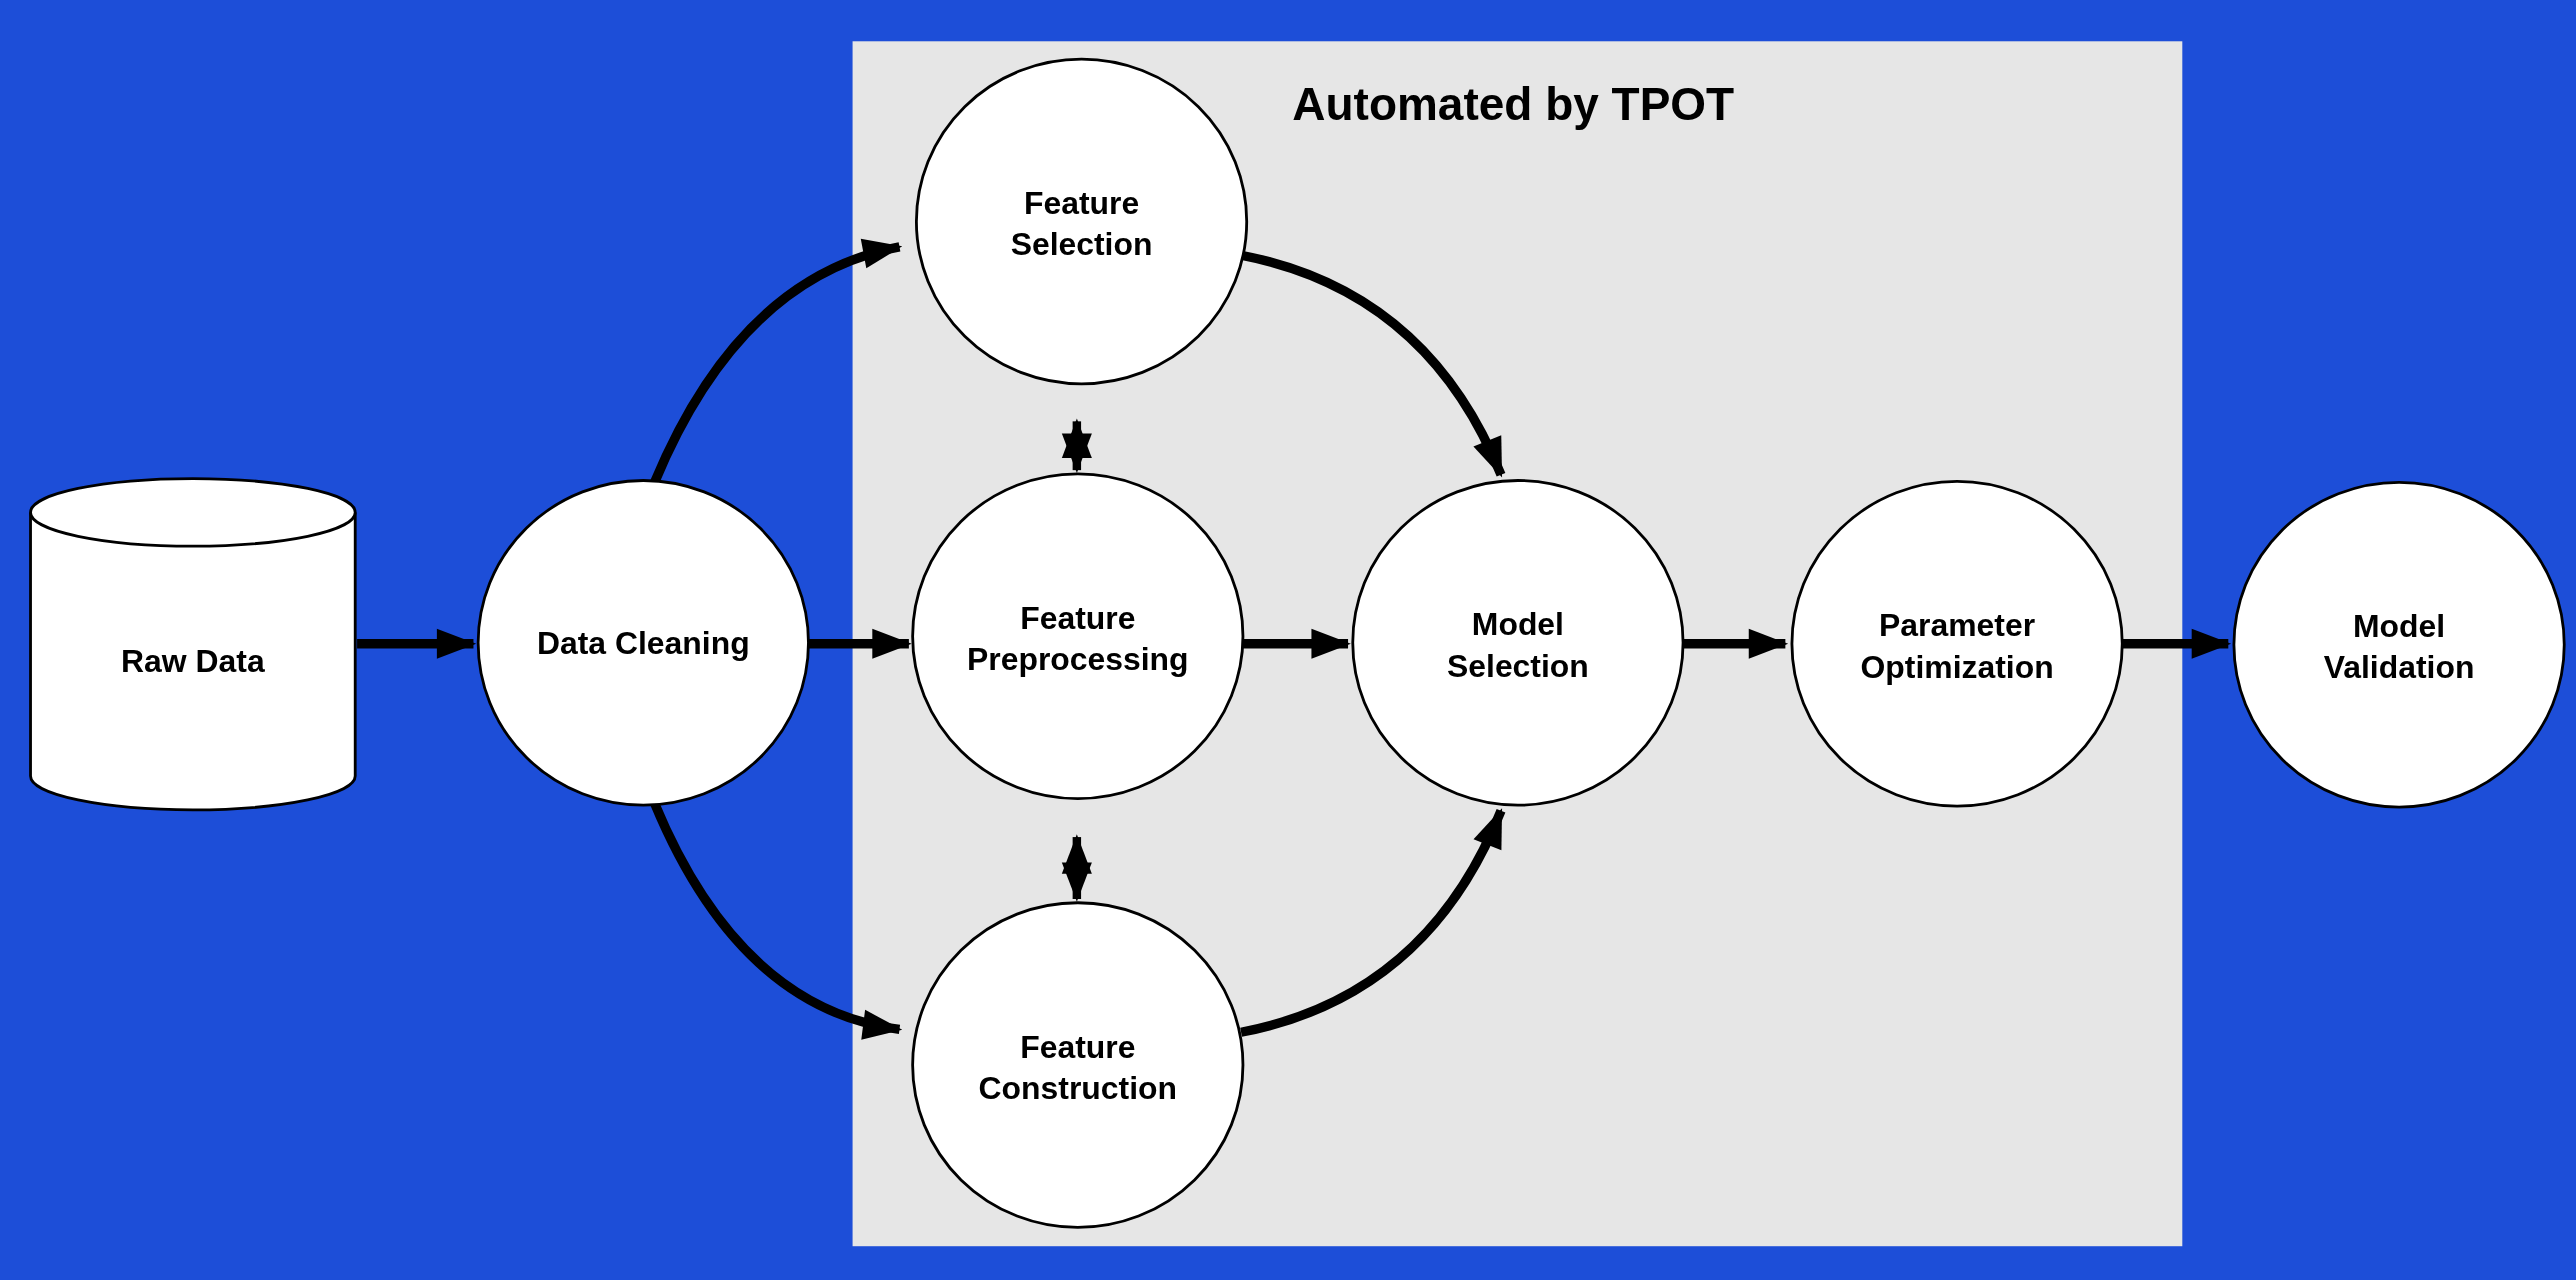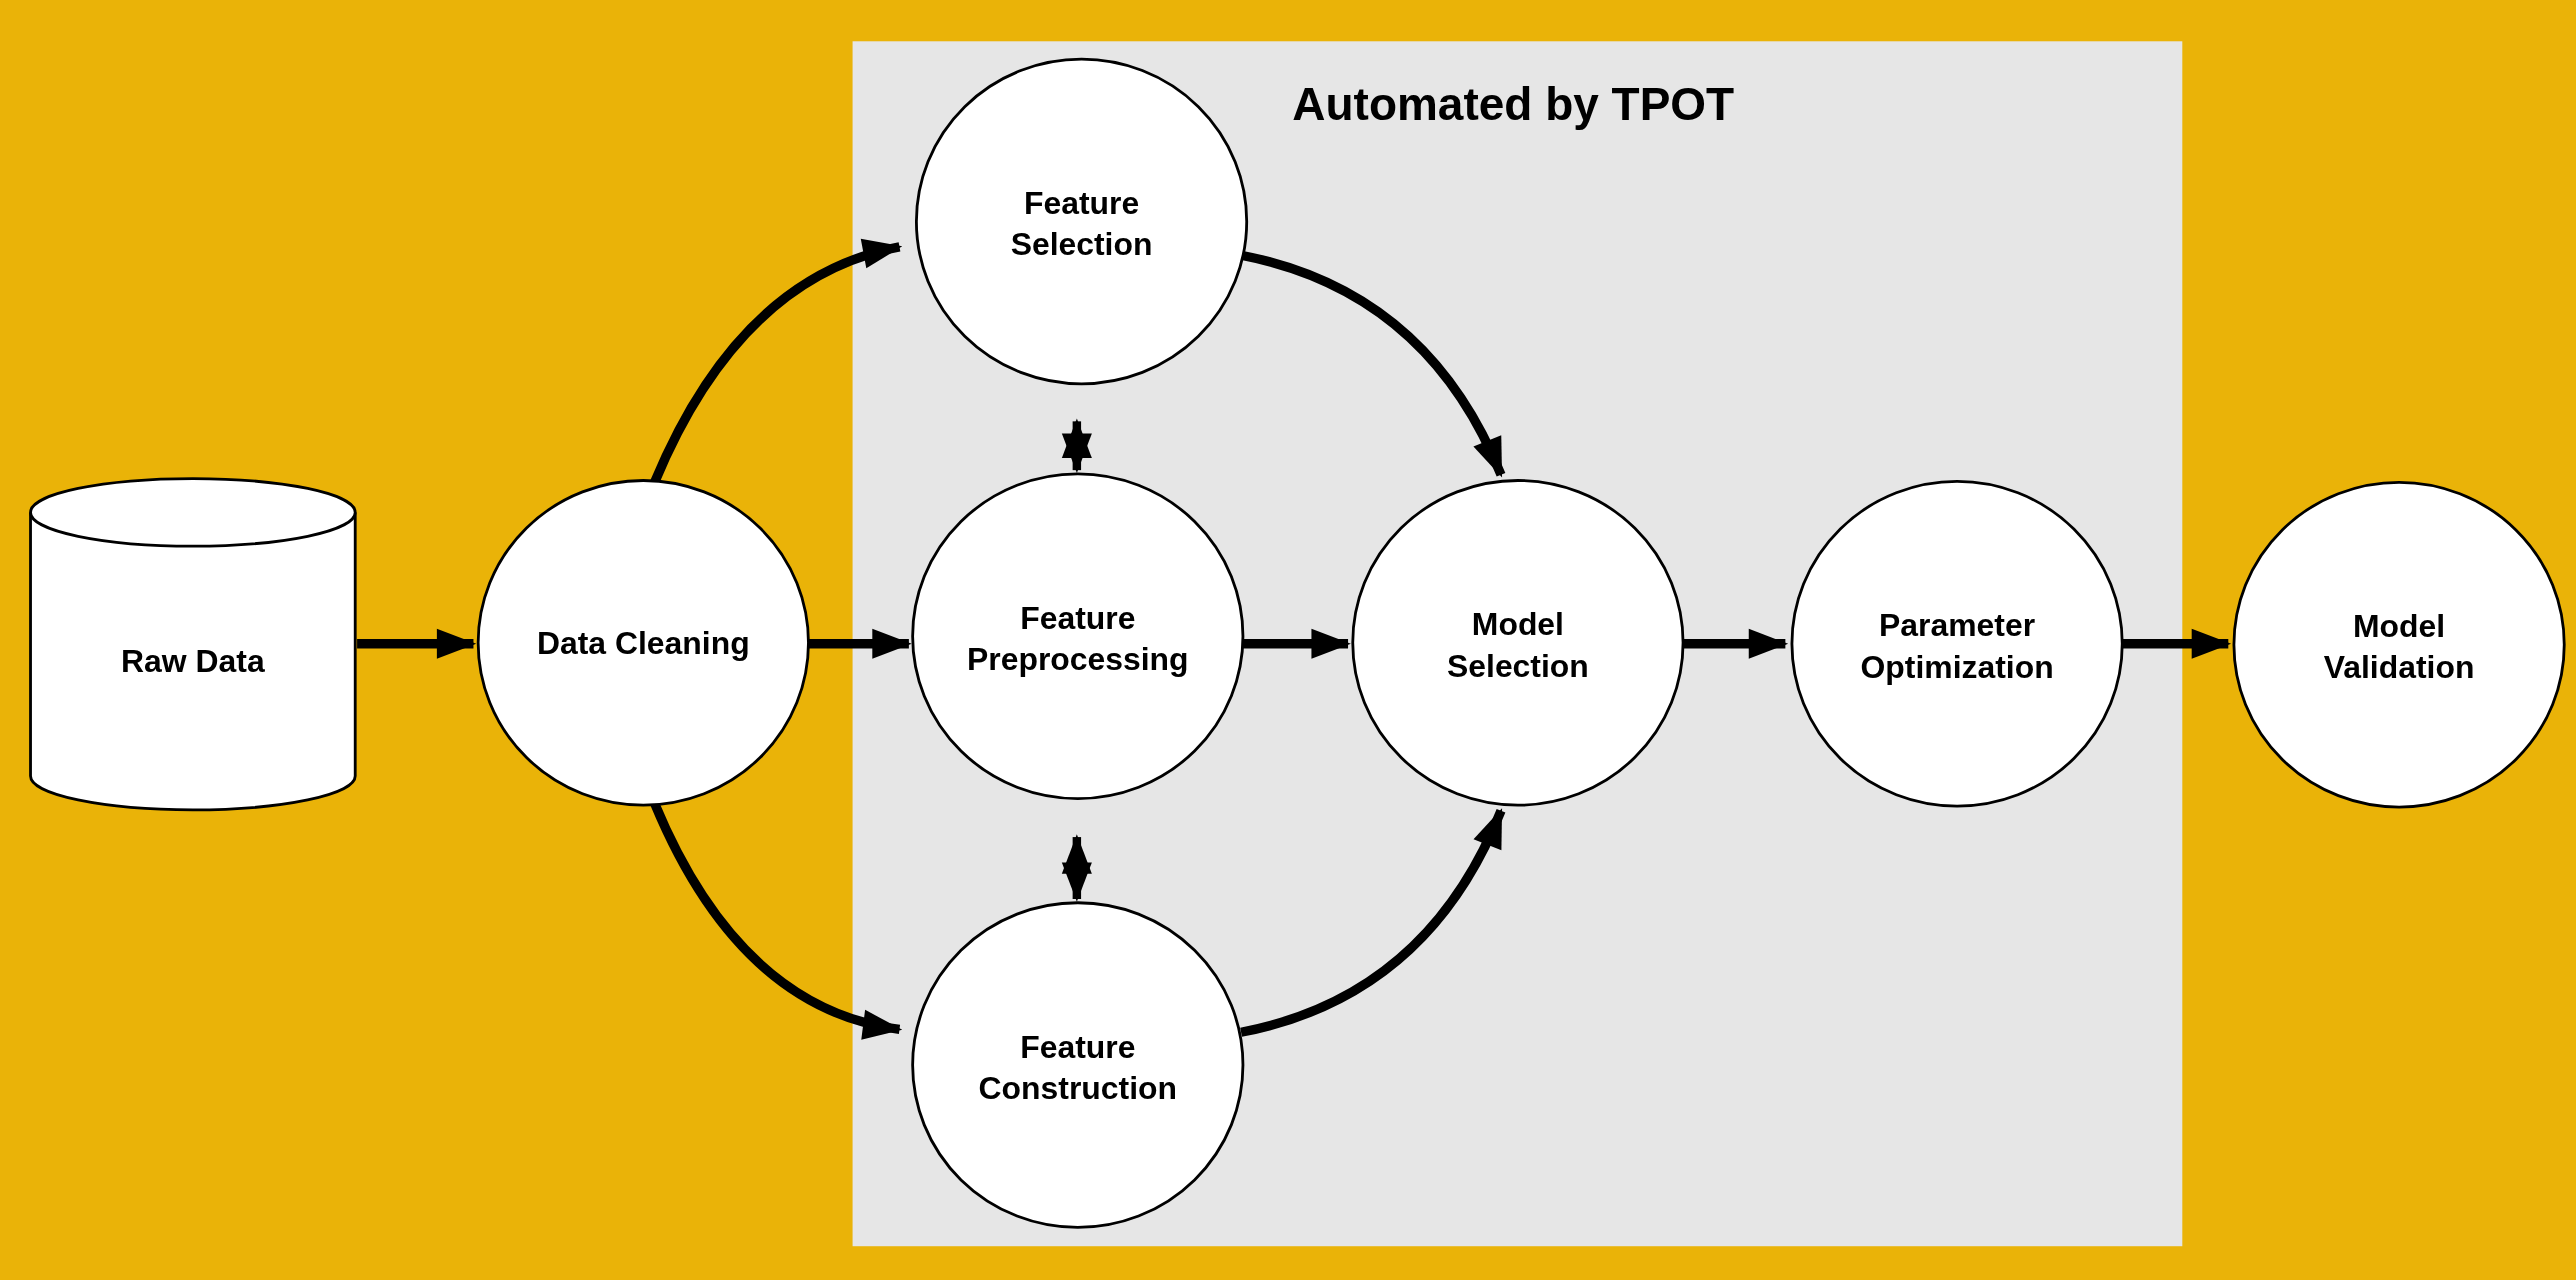--- a/index.html
+++ b/index.html
@@ -1,20 +1,20 @@
 <!DOCTYPE html>
 <html style="font-size:15px"><head>
 <meta charset="utf-8">
 <style>
   html, body { margin: 0; padding: 0; background: #ffffff; }
   #stage {
     position: relative;
     width: 2576px;
     height: 1280px;
-    background: #eab308;
+    background: #1d4ed8;
     overflow: hidden;
   }
   svg { display: block; }
   .node-shape  { fill: #ffffff; stroke: #000000; stroke-width: 3; }
   .region-rect { stroke: none; }
   .edge        { fill: none; stroke: #000000; stroke-width: 10; }
   .edge-thin   { fill: none; stroke: #000000; stroke-width: 9; }
   .node-label {
     font: 700 34px "Liberation Sans", sans-serif;
     fill: #000000;

